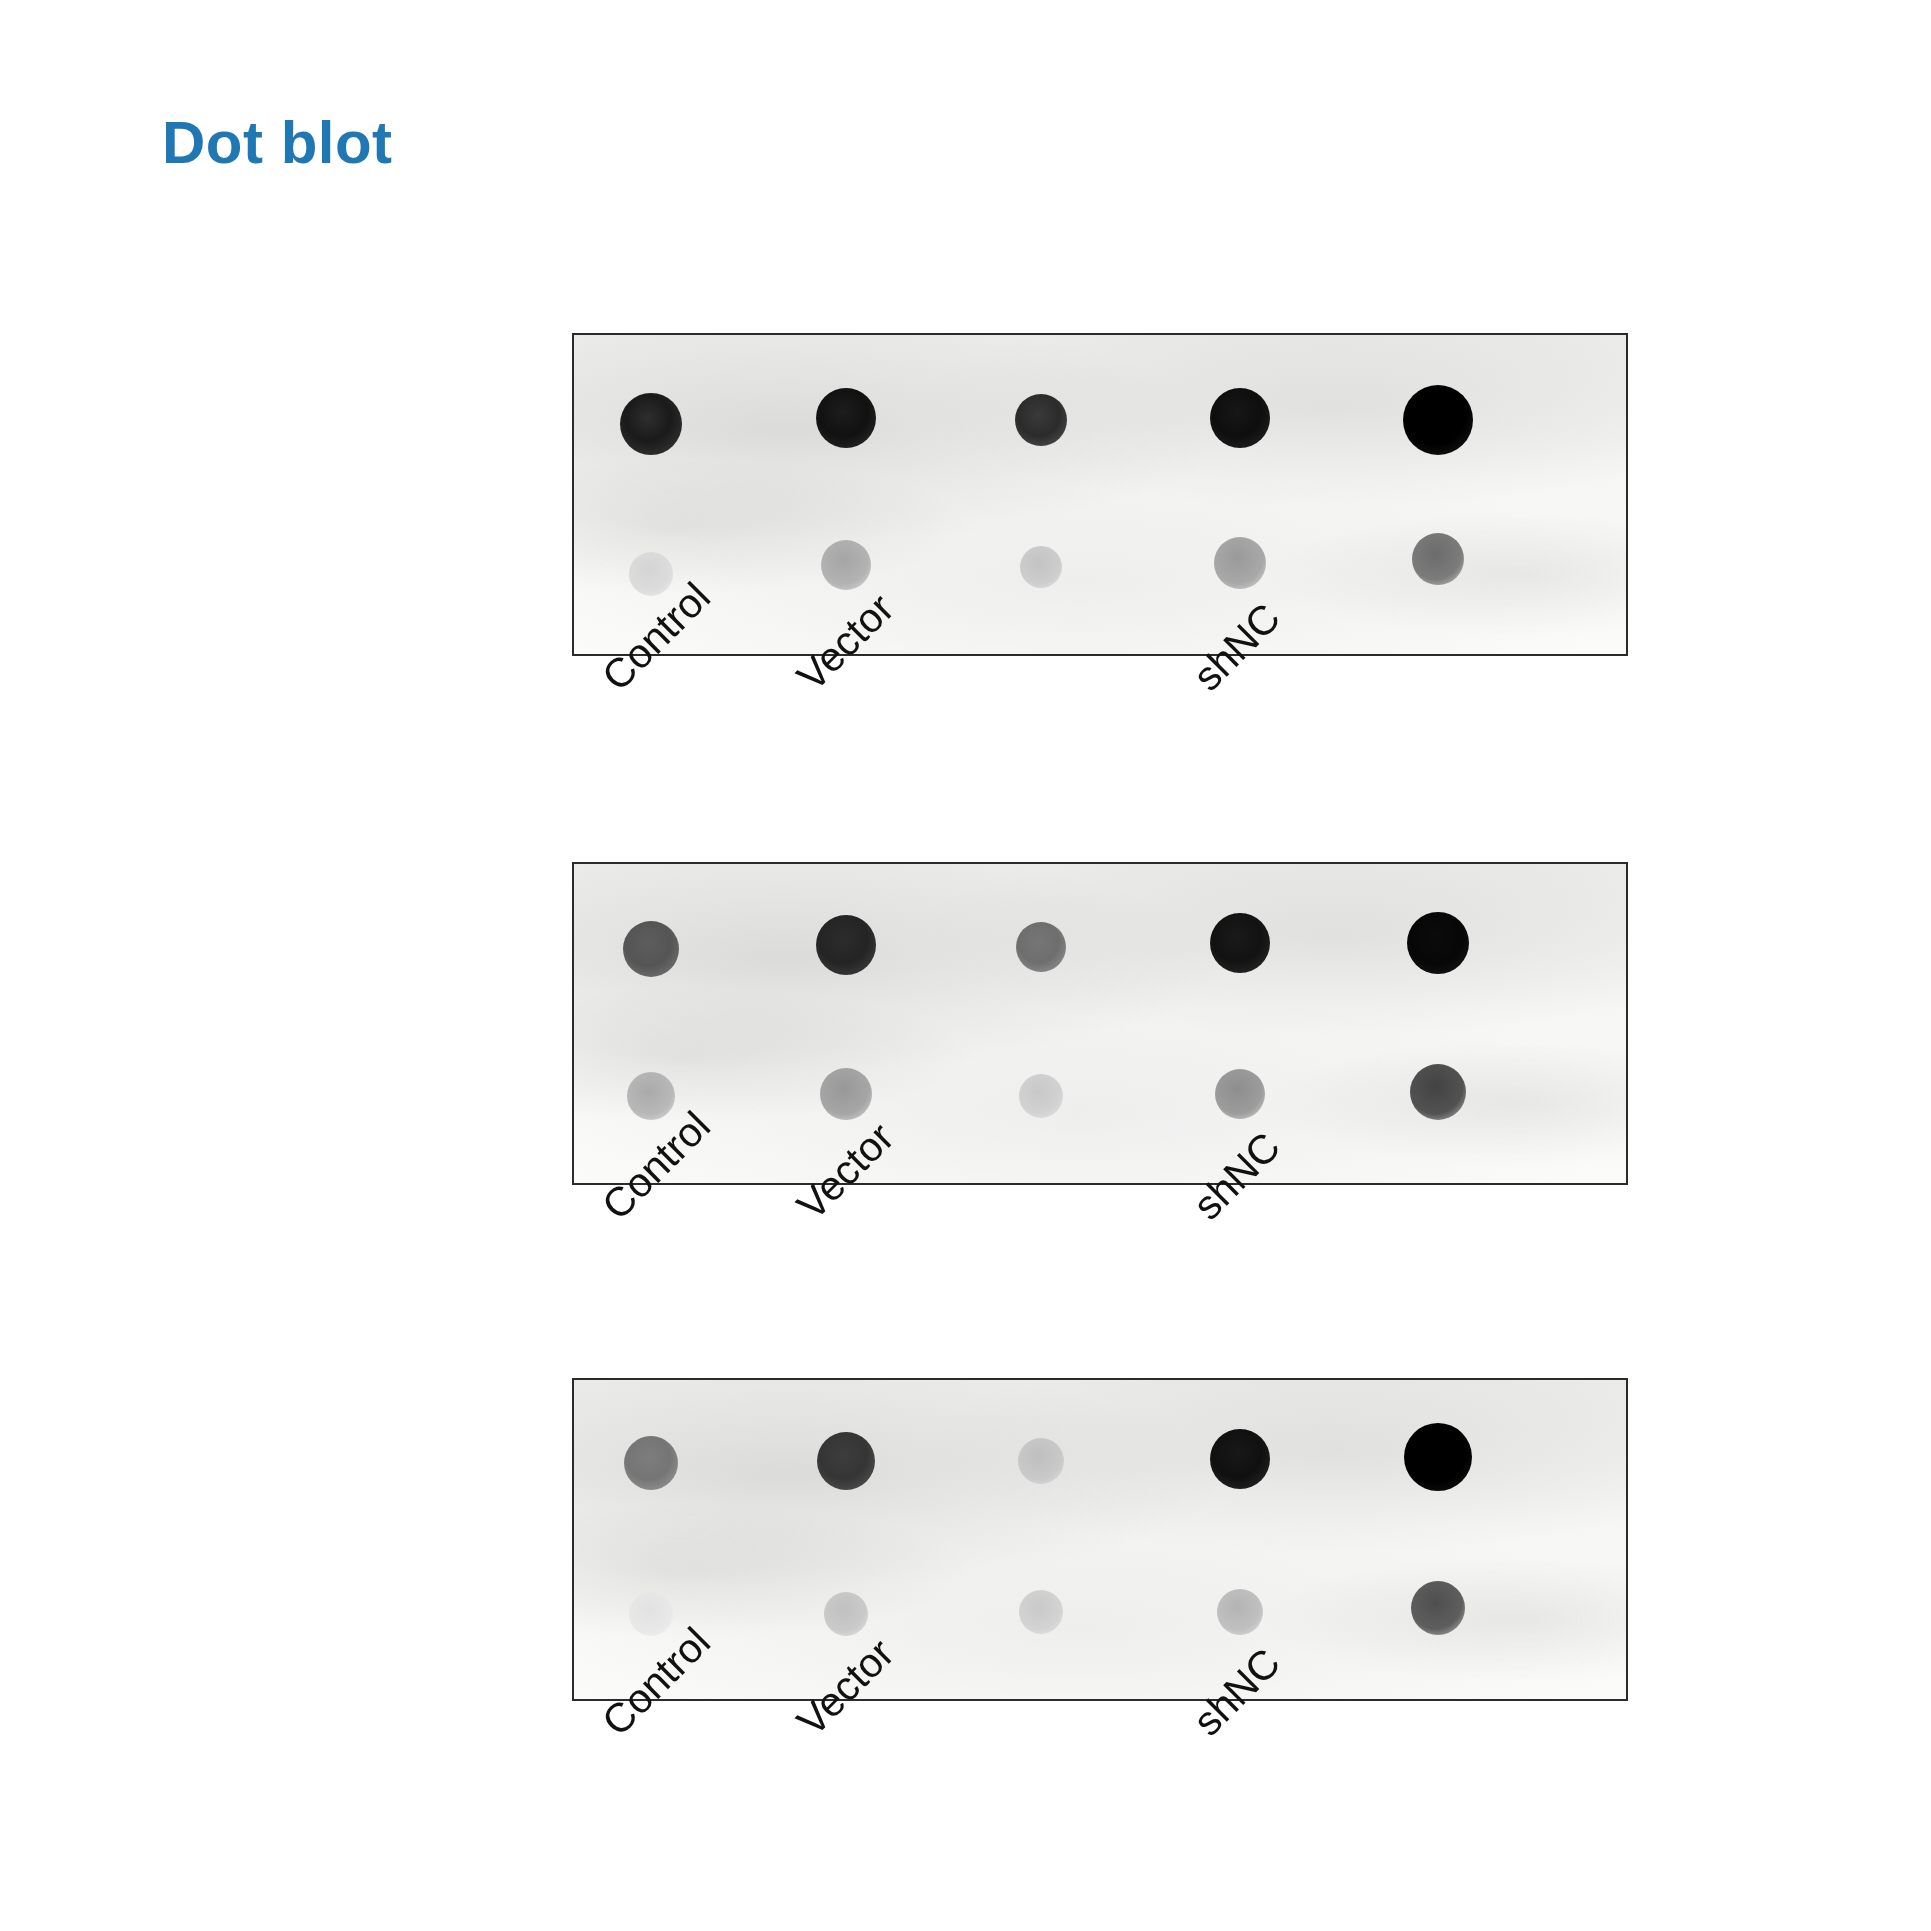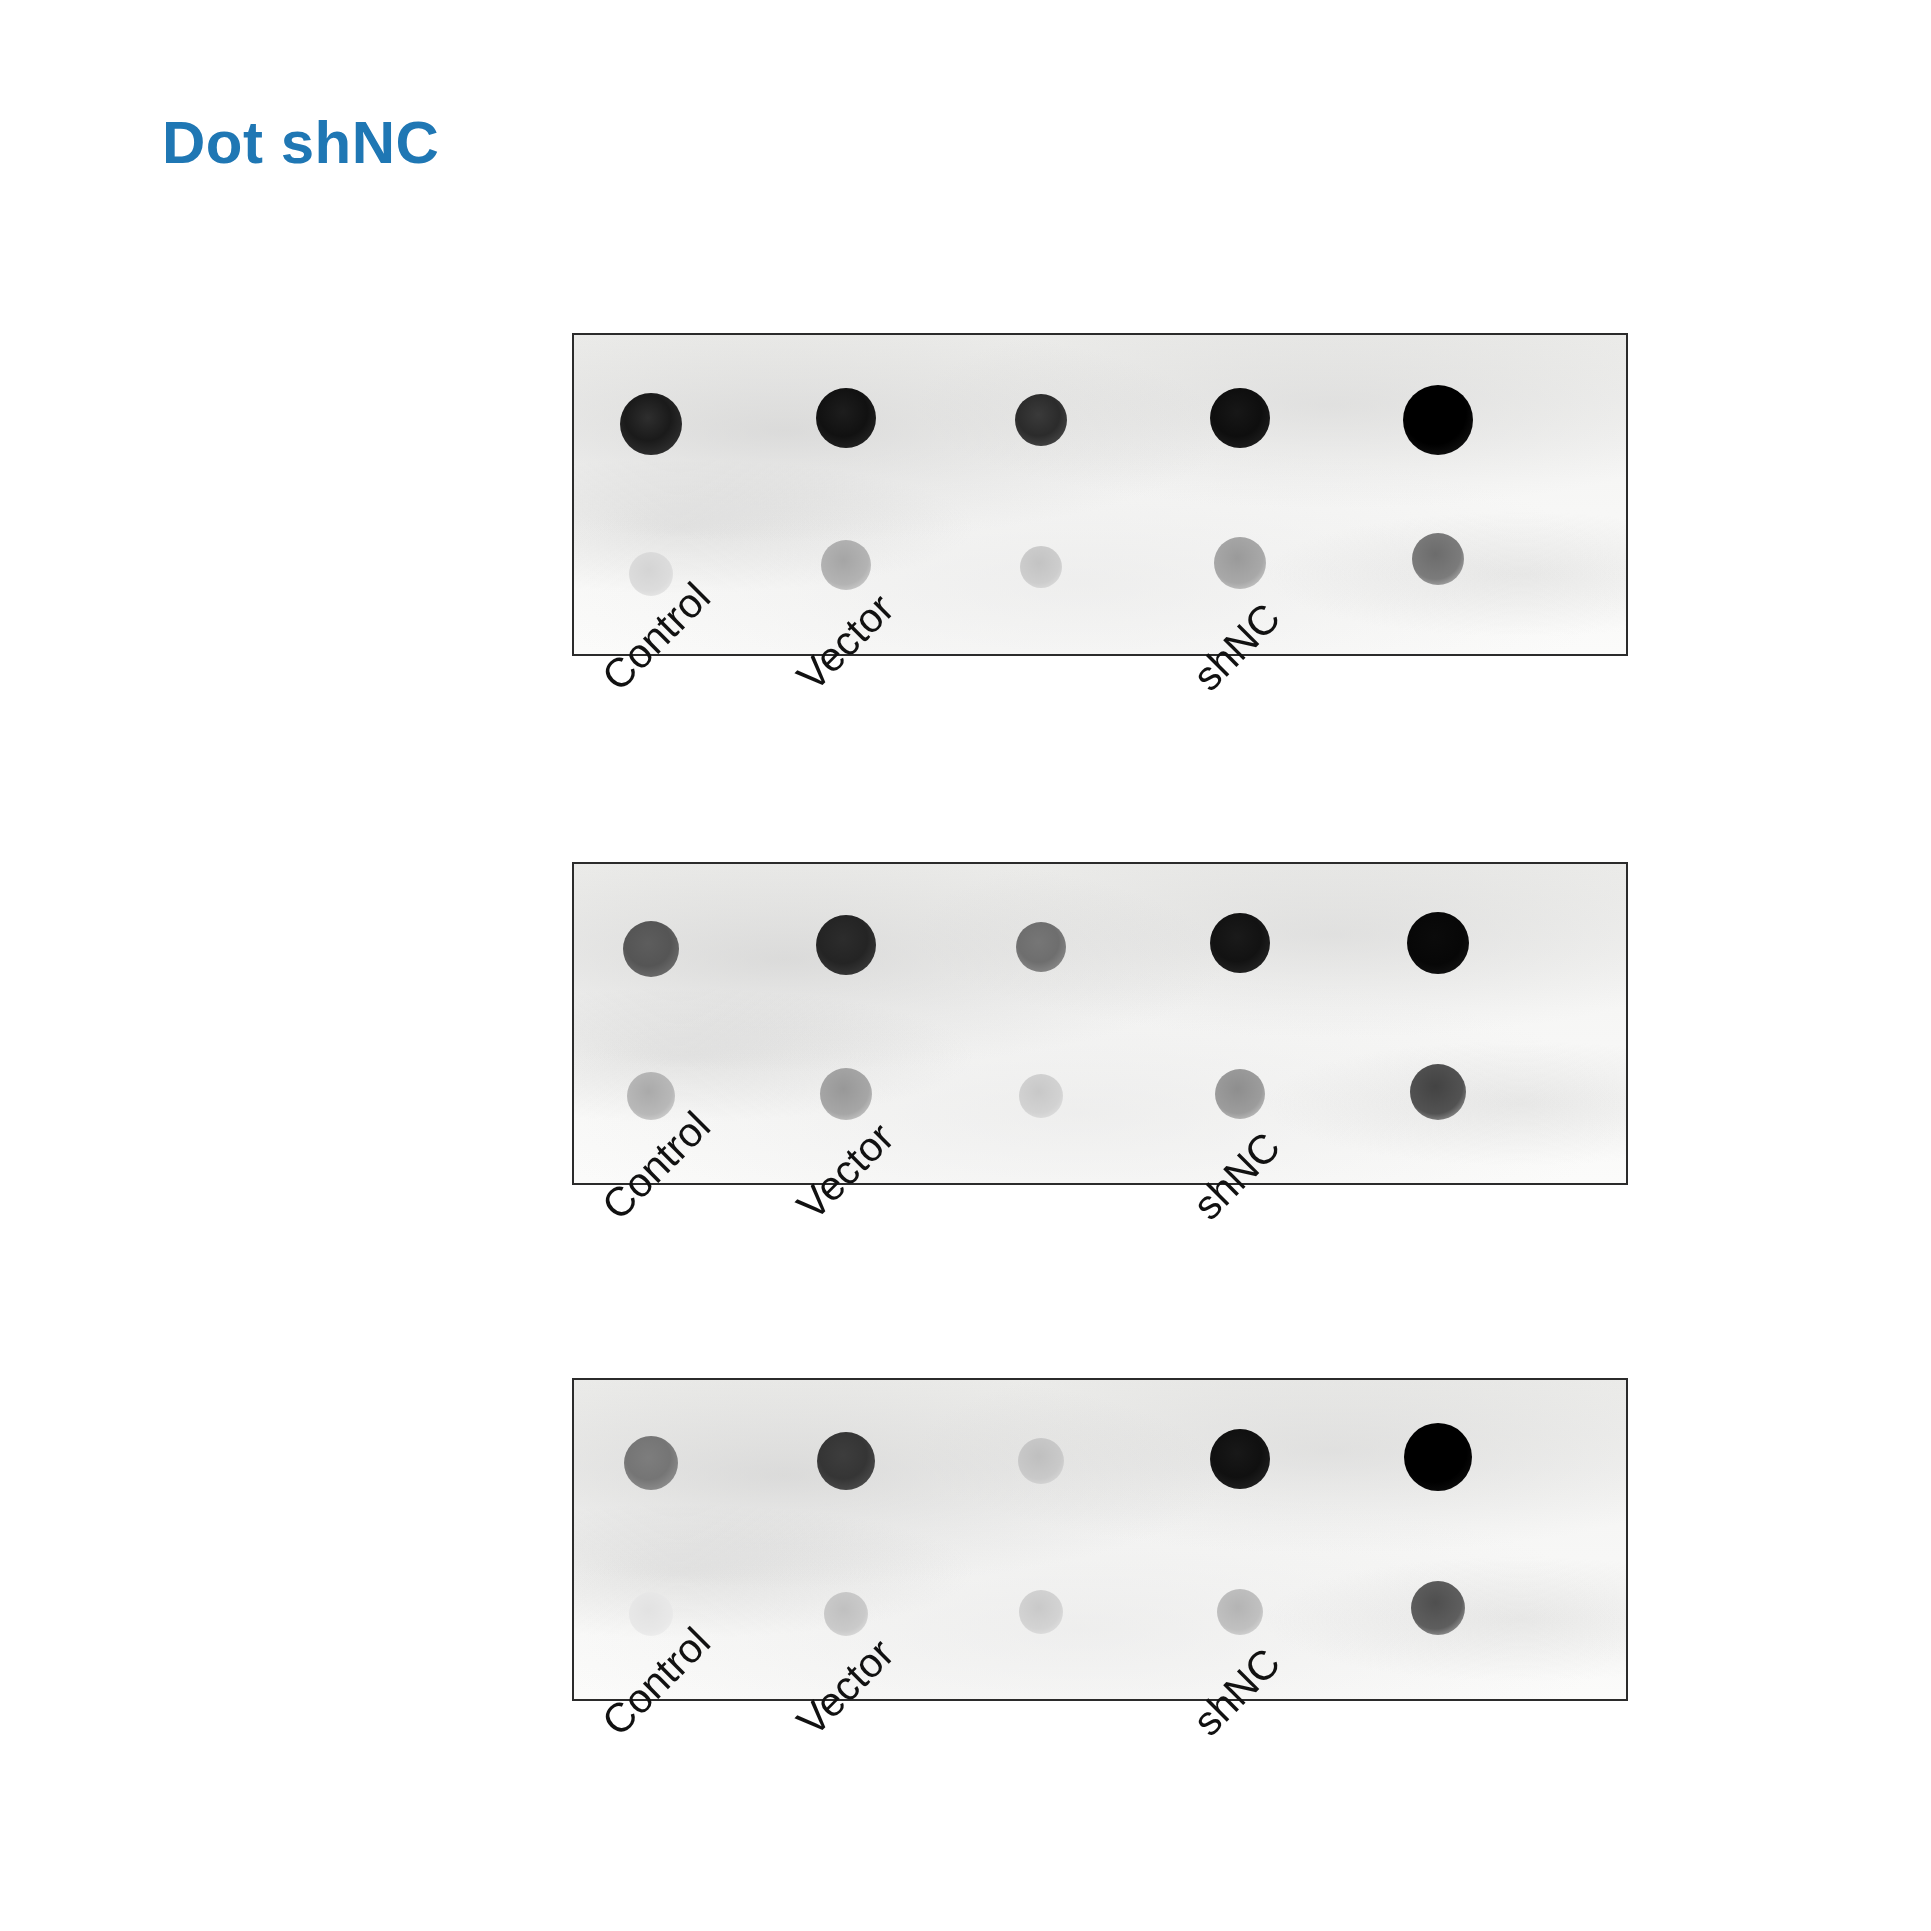--- a/index.html
+++ b/index.html
@@ -94,21 +94,21 @@
     position: absolute;
     left: 0;
     top: 324px;
     width: 1052px;
     height: 183px;
   }
 </style>
 </head>
 <body>
 
-<div class="figure-title" style="color: rgb(31, 119, 180);">Dot shNC</div>
+<div class="figure-title" style="color: rgb(31, 119, 180);">Dot blot</div>
 
 <div class="panel panel-1">
   <div class="row-labels">
     <div class="row-label" style="top:71px;">RNAse H1-</div>
     <div class="row-label" style="top:220px;">RNAse H1+</div>
   </div>
 
   <div class="blot">
     <div class="bg-haze"></div>
     <div class="bg-haze2"></div>

